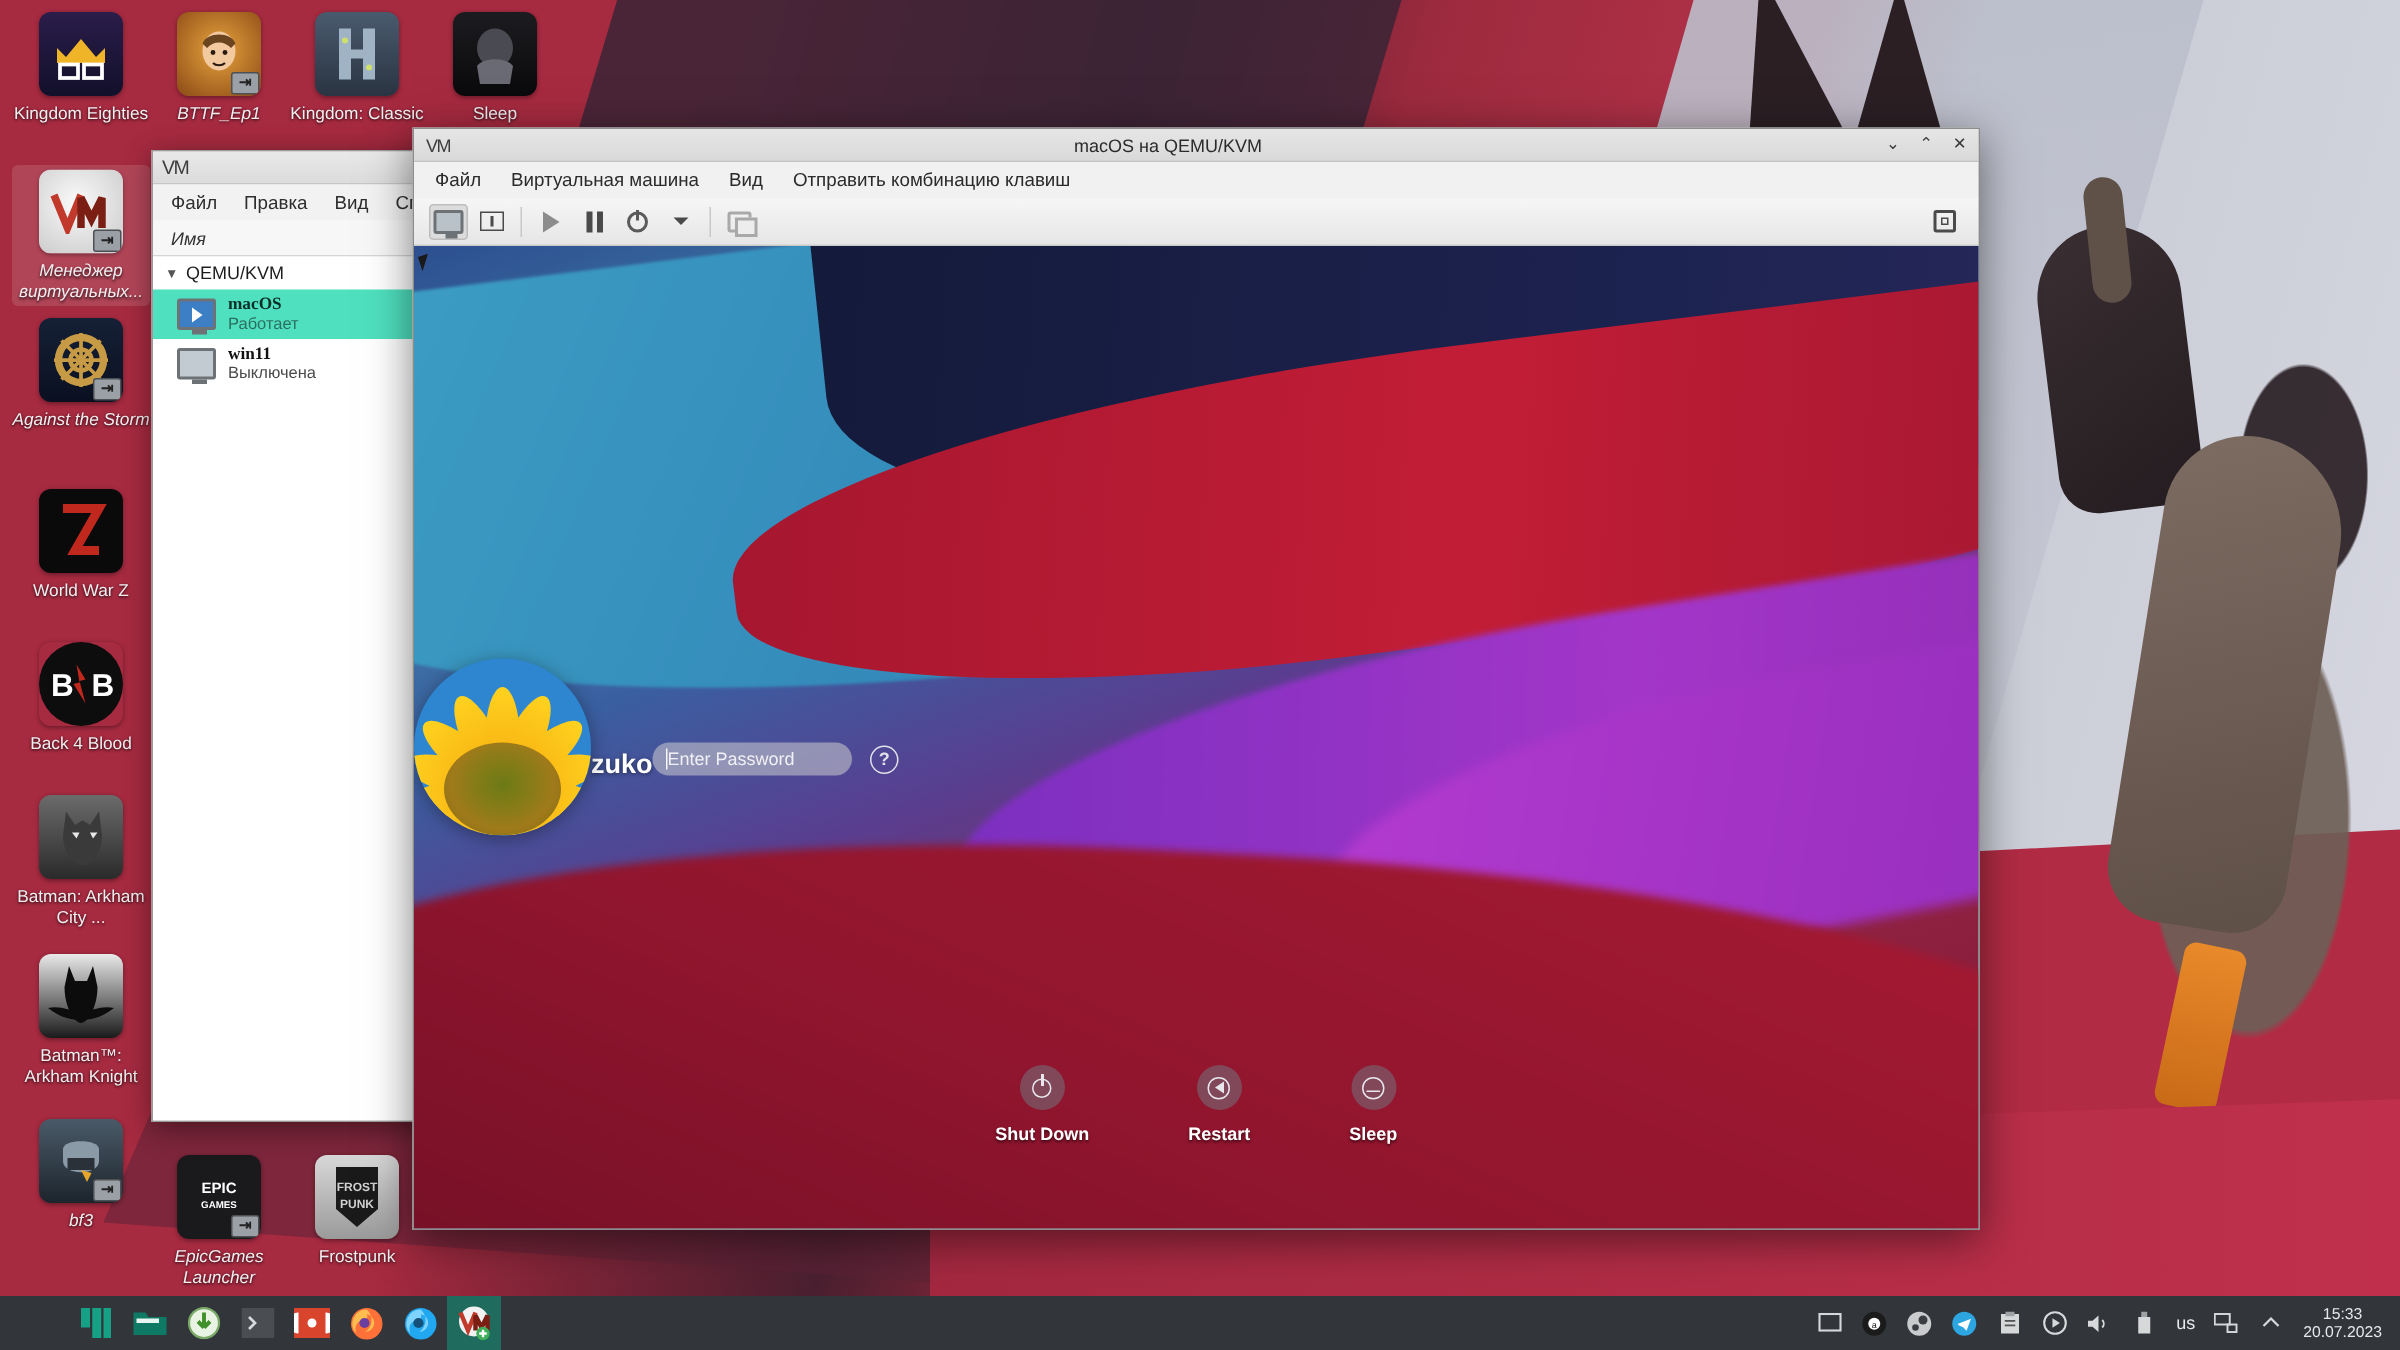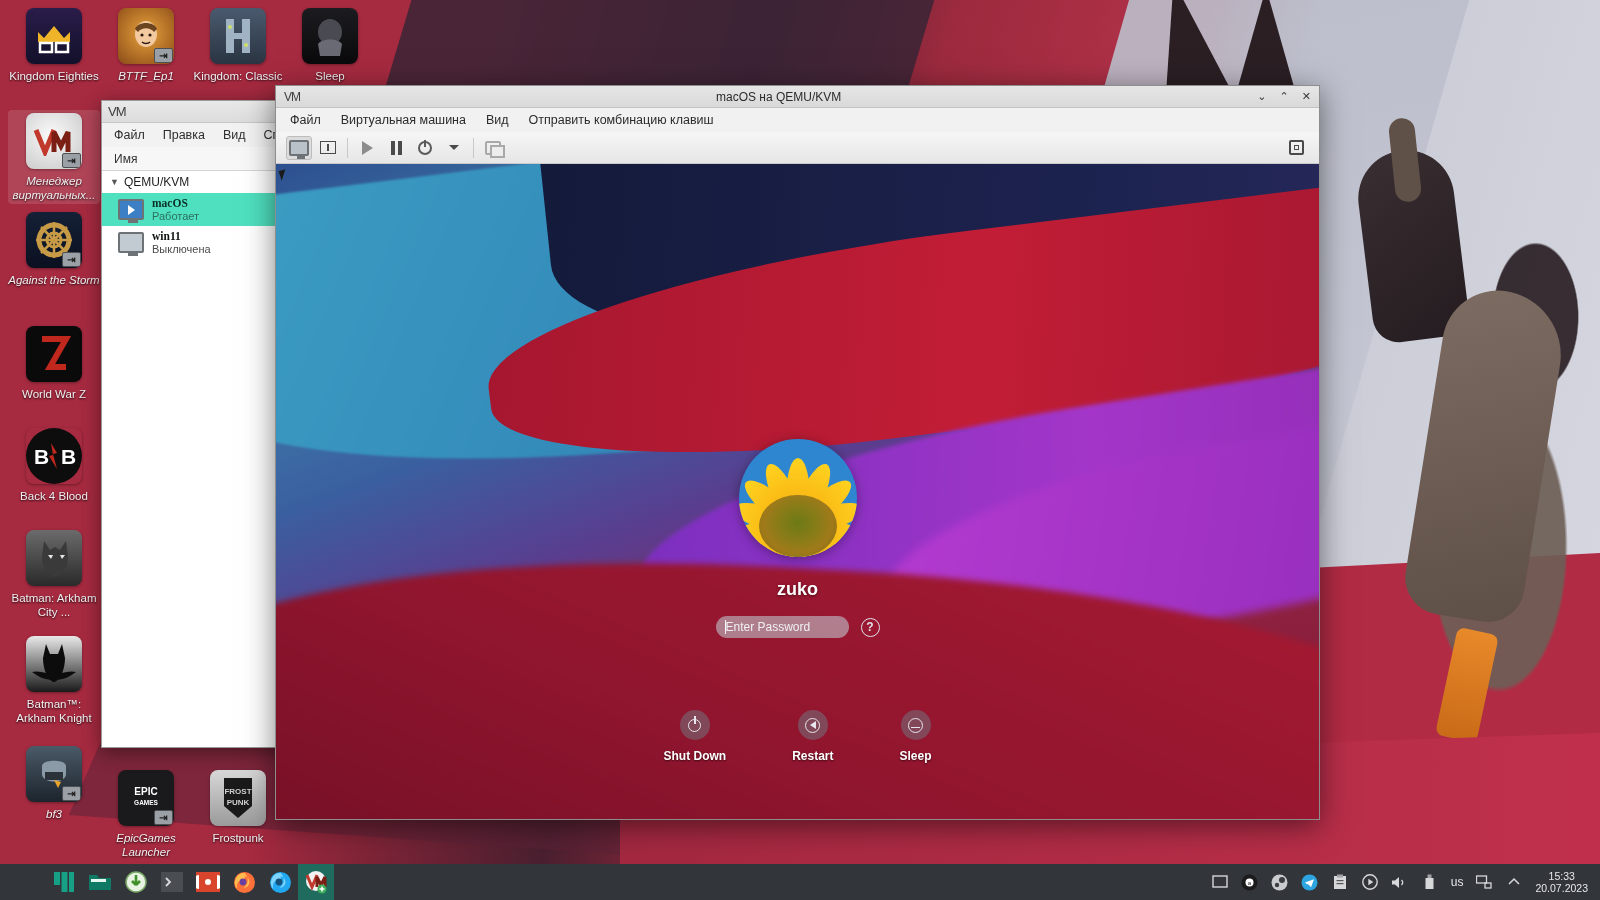--- a/index.html
+++ b/index.html
@@ -162,21 +162,21 @@
     width: 20px; height: 16px; border: 2px solid #6d7276;
     border-radius: 2px; background: #b9c2c9; position: relative;
   }
   .mon-icon::after {
     content: ""; position: absolute; left: 6px; bottom: -5px;
     width: 8px; height: 3px; background: #6d7276;
   }
   .col-head {
     height: 24px; display: flex; align-items: center;
     padding-left: 12px; font-size: 12px; color: #333;
-    background: #f7f7f7; border-bottom: 1px solid #d5d5d5;
+    background: #f7f7f7; border-bottom: 1px solid #d5d5d5; font-style: italic;
   }
   .tree { flex: 1; background: #fff; overflow: hidden; }
   .tree-group {
     height: 22px; display: flex; align-items: center;
     gap: 5px; padding-left: 8px; font-size: 12px; color: #1d1d1d;
   }
   .tri { font-size: 9px; color: #555; }
   .vm-row {
     height: 33px; display: flex; align-items: center;
     gap: 8px; padding-left: 16px;
@@ -311,21 +311,21 @@
     display: flex; align-items: center; justify-content: flex-end;
     gap: 11px; padding-right: 14px;
     font-size: 11.5px; color: #e9e9f2;
   }
   .kb-icon {
     width: 16px; height: 11px; border: 1px solid #cfcfe0;
     border-radius: 2px; background: rgba(255,255,255,.18);
   }
   .login-wrap {
     position: absolute; left: 0; right: 0; top: 275px;
-    display: flex; flex-direction: column; align-items: center;
+    display: flex; flex-direction: row; align-items: center;
   }
   .avatar {
     width: 118px; height: 118px; border-radius: 50%;
     overflow: hidden; position: relative;
     background: #2e86d0;
     box-shadow: 0 2px 12px rgba(0,0,0,.35);
   }
   .sun-center {
     position: absolute; left: 50%; top: 74%;
     width: 78px; height: 62px; transform: translate(-50%,-50%);

